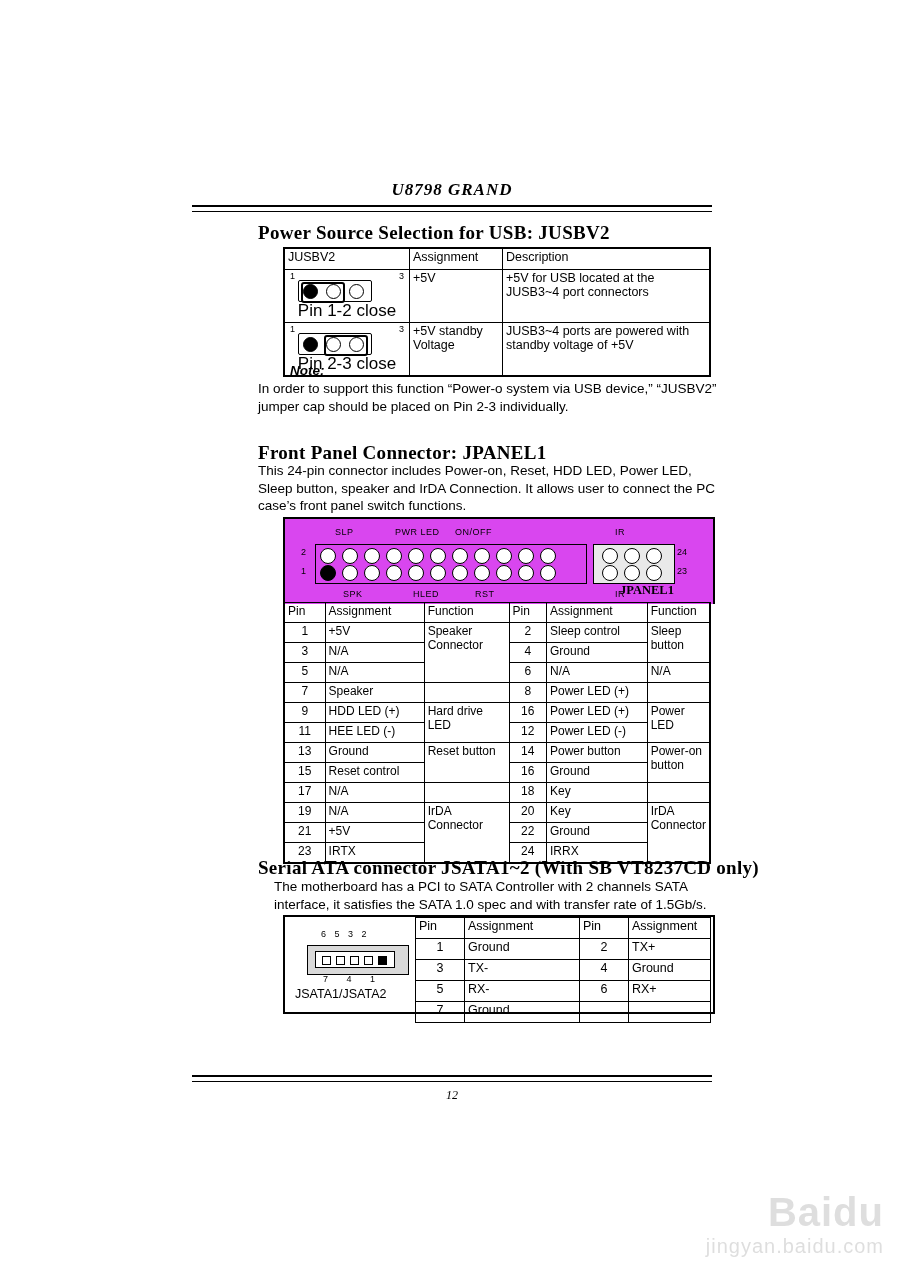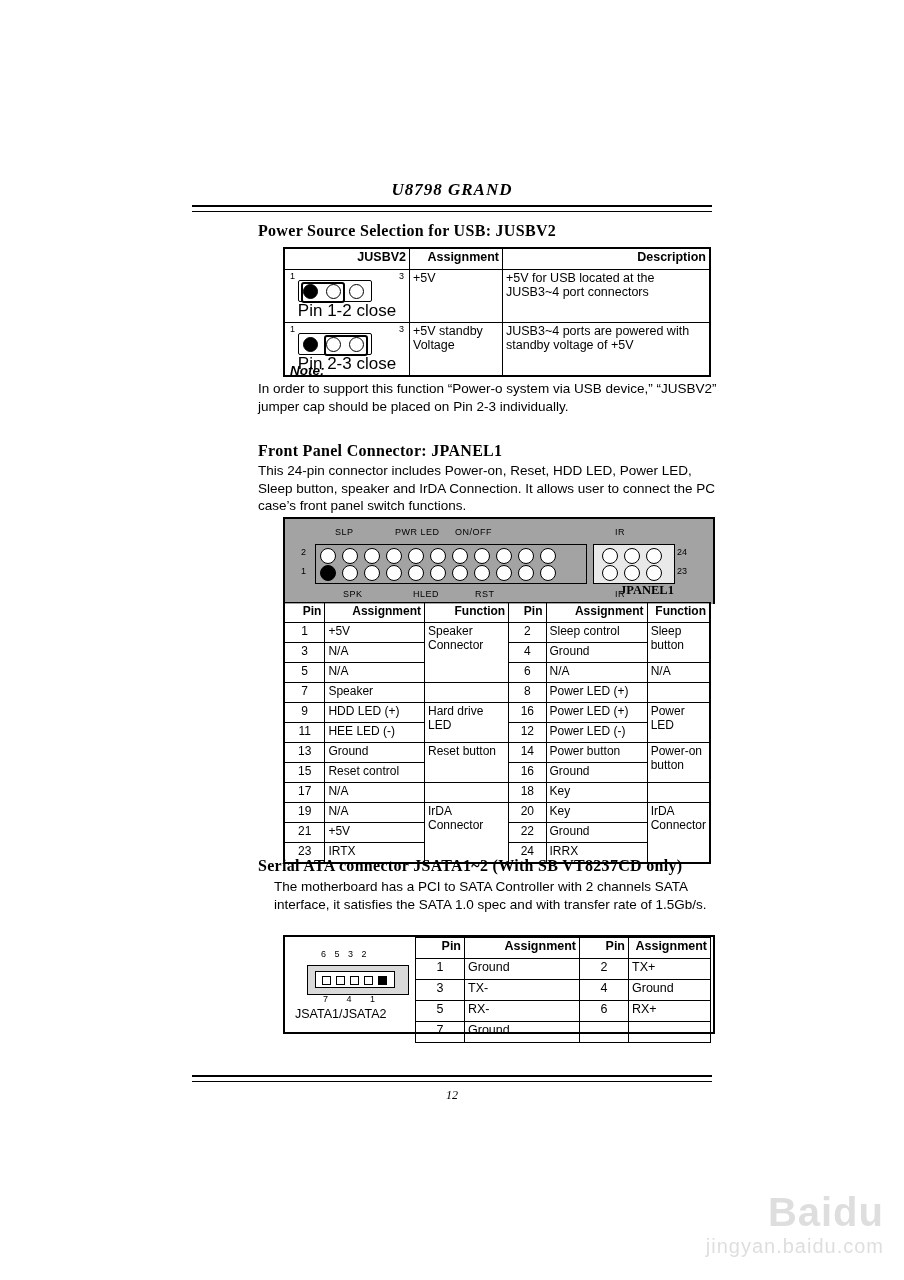--- a/index.html
+++ b/index.html
@@ -25,35 +25,35 @@
     border-top:2px solid #000;border-bottom:1px solid #000;
   }
   .page-num{
     position:absolute;left:0;top:1088px;width:904px;text-align:center;
     font-family:"Liberation Serif",serif;font-style:italic;font-size:12px;
   }
 
   
   .sec-head{
     position:absolute;font-family:"Liberation Serif",serif;font-weight:bold;
-    font-size:16px;letter-spacing:.3px;
+    font-size:19px;letter-spacing:.3px;
   }
   .para{
     position:absolute;font-size:13.5px;line-height:17.5px;
     font-family:"Liberation Sans",sans-serif;
   }
   .note-label{
     position:absolute;font-weight:bold;font-style:italic;font-size:13.5px;
   }
 
   
   table{border-collapse:collapse;}
   .tbl{position:absolute;border:2px solid #000;font-size:12.5px;}
   .tbl td,.tbl th{border:1px solid #000;padding:1px 3px;vertical-align:top;}
-  .tbl th{font-weight:bold;text-align:right;border-radius:6px;}
+  .tbl th{font-weight:normal;text-align:left;border-radius:6px;}
   .ctr{text-align:center;}
 
   
   #jusbv2-table{left:283px;top:247px;width:428px;}
   #jusbv2-table td,#jusbv2-table th{height:18px;}
 
   
   .jumper{position:relative;width:118px;height:46px;margin:0 auto;}
   .jnums{position:absolute;top:0;left:0;width:118px;font-size:9px;}
   .jnums .l{position:absolute;left:2px;}
@@ -76,21 +76,21 @@
   }
   .cap.c12{left:2px;width:40px;}
   .cap.c23{left:25px;width:40px;}
   .jcap-lbl{
     position:absolute;left:0;top:30px;width:118px;text-align:center;font-size:17px;
   }
 
   
   #jpanel-box{
     position:absolute;left:283px;top:517px;width:428px;height:85px;
-    border:2px solid #000;border-bottom:none;background:#a3a3a3;
+    border:2px solid #000;border-bottom:none;background:#d946ef;
   }
   .fp-label{position:absolute;font-size:9px;letter-spacing:.5px;}
   .fp-outer{
     position:absolute;left:30px;top:25px;width:270px;height:38px;
     border:1.5px solid #000;
   }
   .fp-outer2{
     position:absolute;left:308px;top:25px;width:80px;height:38px;
     border:1.5px solid #000;background:#e9e9e9;
   }
@@ -105,21 +105,21 @@
     font-family:"Liberation Serif",serif;
   }
 
   
   #jpanel-table{left:283px;top:602px;width:428px;border-top:1px solid #000;}
   #jpanel-table td,#jpanel-table th{height:17px;font-size:12px;}
   #jpanel-table th{font-size:12px;}
 
   
   #sata-box{
-    position:absolute;left:283px;top:935px;width:428px;height:95px;
+    position:absolute;left:283px;top:915px;width:428px;height:95px;
     border:2px solid #000;
   }
   .sata-pic{position:absolute;left:10px;top:10px;width:125px;height:75px;}
   .sata-shell{
     position:absolute;left:12px;top:18px;width:100px;height:28px;
     border:1.5px solid #000;background:#d9d9d9;
   }
   .sata-inner{
     position:absolute;left:20px;top:24px;width:78px;height:15px;
     border:1px solid #000;background:#fff;

